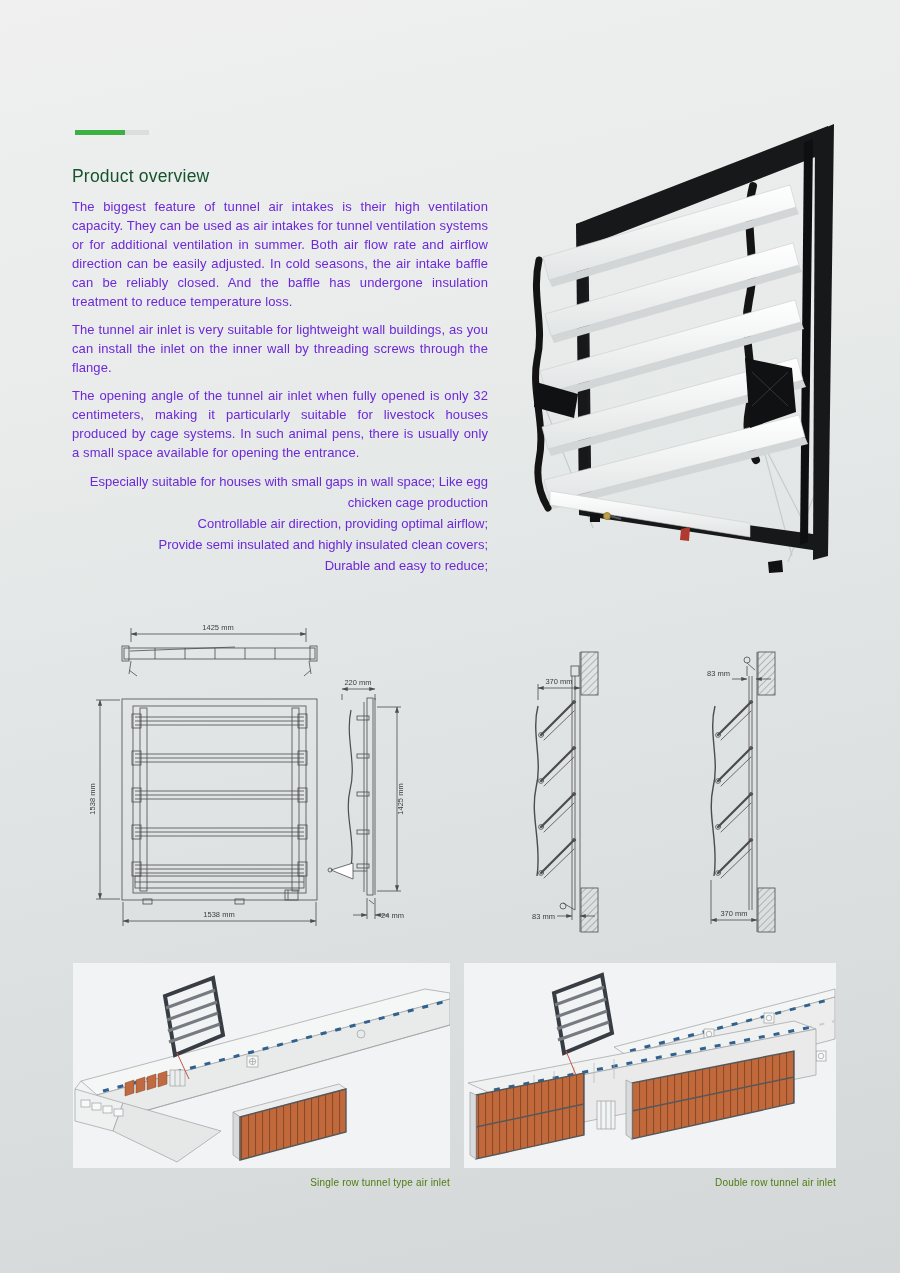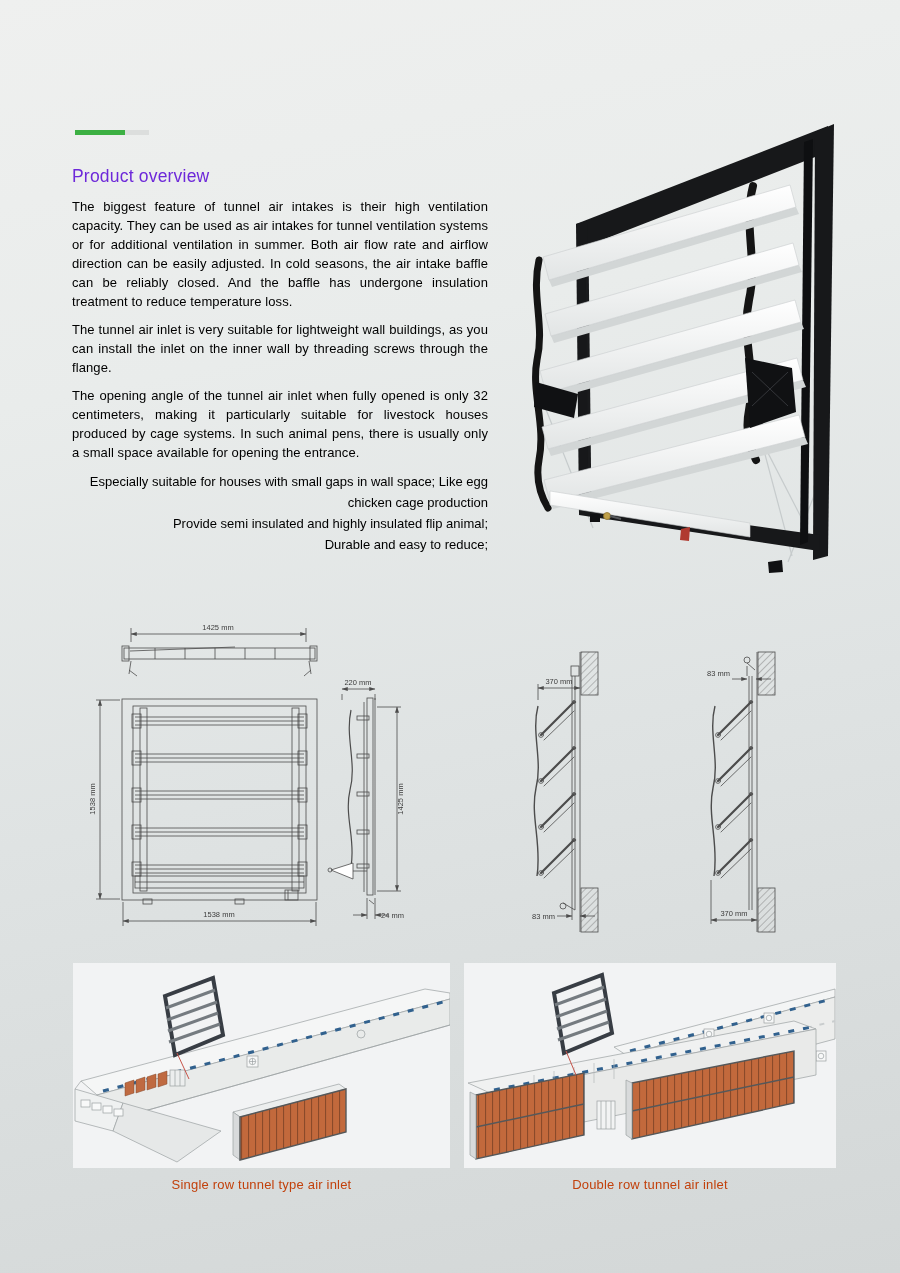--- a/index.html
+++ b/index.html
@@ -4,48 +4,49 @@
 <style>
   html,body{margin:0;padding:0}
   body{
     width:900px;height:1273px;position:relative;overflow:hidden;
     background:linear-gradient(168deg,#efF0ef 0%,#e9eceb 28%,#dfe3e3 58%,#d3d7d7 100%);
     font-family:"Liberation Sans",sans-serif;
   }
   .abs{position:absolute}
   #progress-track{left:75px;top:130px;width:74px;height:5px;background:#dcdedd}
   #progress-fill{width:50px;height:5px;background:#3cb043}
-  #page-title{left:72px;top:166px;font-size:17.5px;color:#6d28d9;letter-spacing:.2px}
-  #copy{left:72px;top:197px;width:416px;color:#000000;font-size:13px}
+  #page-title{left:72px;top:166px;font-size:17.5px;color:#14532d;letter-spacing:.2px}
+  #copy{left:72px;top:197px;width:416px;color:#6d28d9;font-size:13px}
   #copy p{margin:0 0 9px 0;line-height:19px;text-align:justify;letter-spacing:.1px}
   #features div{line-height:21px;text-align:right}
   .panel{top:963px;height:205px;background:#f2f3f4}
   #panel-single{left:73px;width:377px}
   #panel-double{left:464px;width:372px}
-  .caption{top:1177px;font-size:13px;color:#c2410c;text-align:center;letter-spacing:.2px}
+  .caption{top:1177px;font-size:10px;color:#4d7c0f;text-align:right;letter-spacing:.2px}
   #caption-single{left:73px;width:377px}
   #caption-double{left:464px;width:372px}
   svg text{font-family:"Liberation Sans",sans-serif;fill:#3c3c3c;font-size:7.5px}
 </style>
 </head>
 <body>
 
 <div class="abs" id="progress-track">
   <div id="progress-fill"></div>
 </div>
 
 <div class="abs" id="page-title">Product overview</div>
 
 <div class="abs" id="copy">
   <p>The biggest feature of tunnel air intakes is their high ventilation capacity. They can be used as air intakes for tunnel ventilation systems or for additional ventilation in summer. Both air flow rate and airflow direction can be easily adjusted. In cold seasons, the air intake baffle can be reliably closed. And the baffle has undergone insulation treatment to reduce temperature loss.</p>
   <p>The tunnel air inlet is very suitable for lightweight wall buildings, as you can install the inlet on the inner wall by threading screws through the flange.</p>
   <p>The opening angle of the tunnel air inlet when fully opened is only 32 centimeters, making it particularly suitable for livestock houses produced by cage systems. In such animal pens, there is usually only a small space available for opening the entrance.</p>
   <div id="features">
     <div>Especially suitable for houses with small gaps in wall space; Like egg chicken cage production</div>
-    <div>Provide semi insulated and highly insulated flip animal;</div>
+    <div>Controllable air direction, providing optimal airflow;</div>
+    <div>Provide semi insulated and highly insulated clean covers;</div>
     <div>Durable and easy to reduce;</div>
   </div>
 </div>
 
 <svg class="abs" style="left:490px;top:110px" width="400" height="480" viewBox="0 0 400 480">
   <defs>
     <linearGradient id="slatg" x1="0" y1="0" x2="0" y2="1">
       <stop offset="0" stop-color="#ffffff"></stop>
         <stop offset="1" stop-color="#e2e5e5"></stop>
     </linearGradient>

